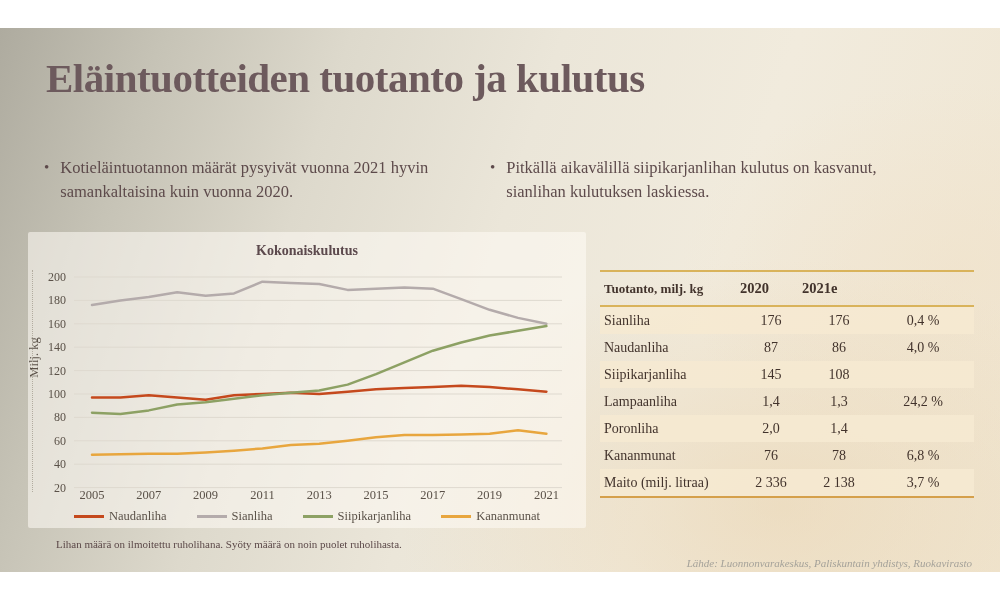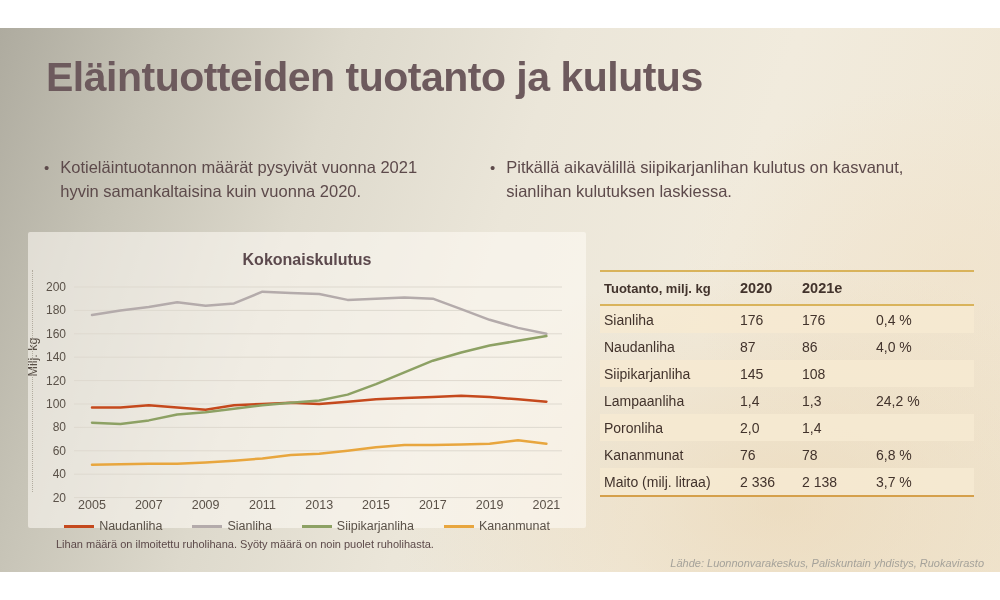--- a/index.html
+++ b/index.html
@@ -6,39 +6,40 @@
   body{
     width:1000px;height:600px;background:#ffffff;overflow:hidden;
     font-family:"Liberation Sans", sans-serif;position:relative;
   }
   .slide{
     position:absolute;left:0;top:28px;width:1000px;height:544px;
     background:
       radial-gradient(55% 65% at 78% 88%, rgba(233,209,170,0.50), rgba(233,209,170,0) 70%),
       radial-gradient(40% 50% at 96% 45%, rgba(240,225,200,0.55), rgba(240,225,200,0) 70%),
       linear-gradient(108deg, #aeab9f 0%, #c6c3b6 14%, #ddd9cc 30%, #ebe6d9 48%, #f1ebdd 68%, #f0e6d2 100%);
+    font-family: Liberation Serif, serif;
   }
   .title{
     position:absolute;left:46px;top:26px;margin:0;
     font-size:41px;font-weight:bold;letter-spacing:-0.5px;color:#6d5a5d;
   }
   .bullet{
     position:absolute;top:128px;display:flex;gap:11px;
     font-size:16.5px;line-height:1.45;color:#5d4a4b;
   }
   .bullet-1{left:44px;width:400px;}
   .bullet-2{left:490px;width:430px;}
   .bullet .dot{font-size:15px;padding-top:1px;}
 
   .chart{
     position:absolute;left:28px;top:204px;width:558px;height:296px;
     background:rgba(255,252,246,0.55);border-radius:2px;
   }
   .chart-title{
-    text-align:center;font-weight:bold;font-size:16px;color:#5c494d;padding-top:19px;
+    text-align:center;font-weight:bold;font-size:14px;color:#5c494d;padding-top:11px;
   }
   .chart-ylabel{
     position:absolute;left:-14px;top:118px;transform:rotate(-90deg);
     font-size:12.5px;color:#5a5148;white-space:nowrap;
   }
   .chart-dotline{
     position:absolute;left:4px;top:38px;height:222px;width:0;
     border-left:1px dotted #b2ac9f;
   }
   #chart-svg{display:block;margin-top:2px;}
@@ -46,42 +47,42 @@
     display:flex;justify-content:center;gap:30px;margin-top:0;
     font-size:12.5px;color:#5a5148;
   }
   .legend-item{display:flex;align-items:center;}
   .legend-sw{width:30px;height:3px;margin-right:5px;}
 
   .note{
     position:absolute;left:56px;top:510px;font-size:11px;color:#5c4949;
   }
   .source{
-    position:absolute;right:16px;top:529px;font-size:11px;font-style:italic;color:#a5a29a;
+    position:absolute;right:28px;top:529px;font-size:11px;font-style:italic;color:#a5a29a;
   }
 
   .ptable{
     position:absolute;left:600px;top:242px;width:374px;
     color:#42332c;border-bottom:2px solid #d5a04b;
   }
   .thead{
     display:grid;grid-template-columns:1fr 62px 74px 94px;align-items:center;
     border-top:2px solid #d9b35b;border-bottom:2px solid #d9b35b;
     padding:8px 4px;font-weight:bold;
   }
   .thead .h0{font-size:13px;text-align:left;}
   .thead .h1,.thead .h2{font-size:14.5px;}
   .thead .h3{font-size:14.5px;text-align:right;line-height:1.28;}
   .trow{
     display:grid;grid-template-columns:1fr 62px 74px 94px;align-items:center;
     height:27px;padding:0 4px;font-size:14px;
   }
   .trow:nth-child(odd){background:rgba(246,233,209,0.88);}
   .trow .c0{text-align:left;}
-  .trow .c1,.trow .c2,.trow .c3{text-align:left;}
+  .trow .c1,.trow .c2,.trow .c3{text-align:center;}
 </style>
 </head>
 <body>
 
 <div class="slide">
 
   <h1 class="title">Eläintuotteiden tuotanto ja kulutus</h1>
 
   <div class="bullet bullet-1">
     <span class="dot">•</span>

